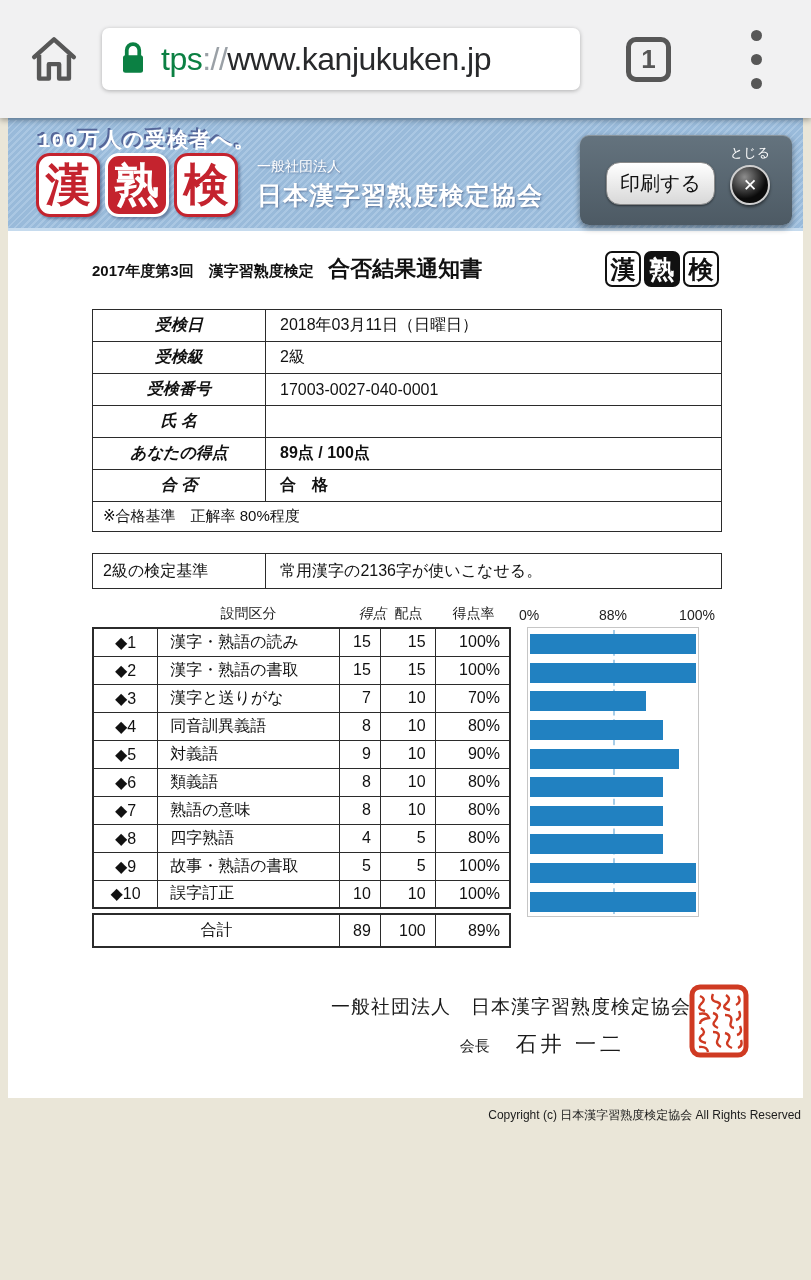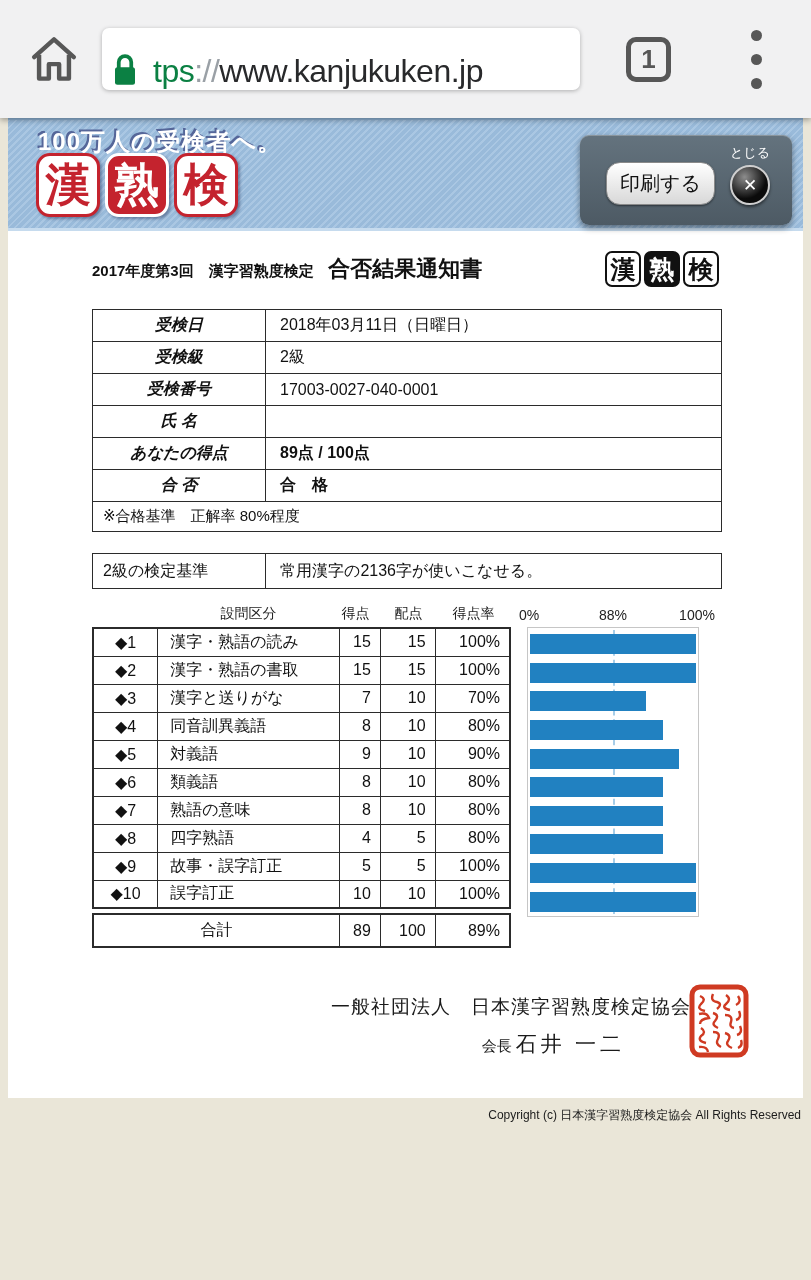--- a/index.html
+++ b/index.html
@@ -11,21 +11,21 @@
   }
 
   
   .toolbar {
     height: 118px; background: #f1f1f2; display: flex; align-items: center;
     box-shadow: 0 2px 6px rgba(0,0,0,.35); position: relative; z-index: 5;
   }
   .home-btn { width: 56px; height: 56px; margin-left: 26px; flex: 0 0 auto; cursor: pointer; }
   .url-pill {
     margin-left: 20px; width: 478px; height: 62px; background: #fff; border-radius: 7px;
-    box-shadow: 0 1px 4px rgba(0,0,0,.28); display: flex; align-items: flex-end; padding: 0 8px;
+    box-shadow: 0 1px 4px rgba(0,0,0,.28); display: flex; align-items: center; padding: 0 16px;
     overflow: hidden;
   }
   .url-text { font-size: 32px; margin-left: 13px; white-space: nowrap; letter-spacing: -.5px; }
   .url-prefix { color: #0b8043; }
   .url-sep { color: #9aa0a6; }
   .url-domain { color: #28292b; }
   .tab-btn {
     margin-left: 46px; width: 45px; height: 45px; border: 5px solid #575757; border-radius: 10px;
     display: flex; align-items: center; justify-content: center;
     font-size: 26px; font-weight: bold; color: #575757; flex: 0 0 auto;
@@ -37,23 +37,23 @@
   .card { margin: 0 8px; background: #fff; }
 
   .site-header {
     height: 113px; position: relative;
     background-color: var(--header-blue, #9cbede);
     background-image: repeating-linear-gradient(135deg, rgba(255,255,255,.14) 0 2px, rgba(0,0,0,.02) 2px 5px);
     border-top: 2px solid #8fb3d6;
     border-bottom: 3px solid #c6dbee;
   }
   .tagline {
-    position: absolute; left: 30px; top: 6px; font-size: 24px; font-weight: bold; color: #fff;
+    position: absolute; left: 30px; top: 6px; font-size: 21px; font-weight: bold; color: #fff;
     letter-spacing: 1px;
-    text-shadow: -2px -2px 0 #569;  2px -2px 0 #5e95d0, -2px 2px 0 #5e95d0, 2px 2px 0 #5e95d0,
+    text-shadow: -2px -2px 0 #569; font-family: Liberation Mono, monospace;  2px -2px 0 #5e95d0, -2px 2px 0 #5e95d0, 2px 2px 0 #5e95d0,
                  -2px 0 0 #5e95d0, 2px 0 0 #5e95d0, 0 -2px 0 #5e95d0, 0 2px 0 #5e95d0,
                  3px 3px 3px rgba(10,30,80,.35);
   }
   .logo-row { position: absolute; left: 28px; top: 33px; display: flex; align-items: center; }
   .logo-tiles { display: flex; }
   .tile {
     width: 64px; height: 64px; border-radius: 14px; margin-right: 5px;
     display: flex; align-items: center; justify-content: center;
     font-size: 45px; font-weight: bold; box-shadow: 2px 2px 3px rgba(0,10,50,.35);
   }
@@ -106,21 +106,21 @@
 
   .criteria-table { margin-top: 21px; width: 630px; }
   .criteria-table td { border: 1px solid #2b2b2b; font-size: 16px; height: 35px; }
   .criteria-table td.c-label { width: 173px; padding-left: 10px; }
   .criteria-table td.c-value { padding-left: 14px; }
 
   .score-section { margin-top: 16px; position: relative; }
   .score-head { position: relative; height: 22px; font-size: 14px; color: #222; }
   .score-head span { position: absolute; top: 0; }
   .h-cat   { left: 65px;  width: 183px; text-align: center; }
-  .h-score { left: 243px; width: 41px;  text-align: center; }
+  .h-score { left: 260px; width: 41px;  text-align: center; font-style: italic; }
   .h-alloc { left: 289px; width: 55px;  text-align: center; }
   .h-rate  { left: 344px; width: 75px;  text-align: center; }
 
   .score-table { width: 419px; border: 2px solid #2b2b2b; }
   .score-table td { border: 1px solid #2b2b2b; height: 28px; font-size: 16px; }
   .cell-mark { width: 65px; text-align: center; font-size: 15px; }
   .cell-name { width: 183px; padding-left: 12px; }
   .cell-num  { text-align: right; padding-right: 9px; }
   .w-score { width: 41px; } .w-alloc { width: 55px; } .w-rate { width: 75px; }
 
@@ -137,21 +137,21 @@
   .chart-50 { position: absolute; left: 50%; top: 2px; bottom: 2px; border-left: 2px dashed #a6cde8; }
   .bar-row { height: 28.6px; display: flex; align-items: center; position: relative; }
   .bar { height: 20px; background: var(--bar-blue, #2181c1); }
 
   .footer-org {
     position: relative; height: 86px; margin-top: 40px; color: #1a1a1a;
     font-family: "Liberation Serif", "DejaVu Serif", serif;
   }
   .org-line { position: absolute; top: 6px; right: 28px; font-size: 19px; letter-spacing: 1px; white-space: nowrap; }
   .president-line { position: absolute; top: 42px; right: 94px; font-size: 15px; white-space: nowrap; }
-  .president-name { font-size: 21px; letter-spacing: 4px; margin-left: 4px; text-align: center; }
+  .president-name { font-size: 21px; letter-spacing: 4px; margin-left: 26px; text-align: center; }
   .seal { position: absolute; right: -30px; top: -4px; }
 
   .copyright {
     height: 34px; display: flex; justify-content: flex-end; align-items: center;
     padding-right: 10px; font-size: 12px; color: #1c1c1c;
   }
 </style>
 </head>
 <body>
 
@@ -180,20 +180,24 @@
 <div class="card">
 
   <div class="site-header">
     <div class="tagline">100万人の受検者へ。</div>
     <div class="logo-row">
       <div class="logo-tiles" id="logo-tiles">
           <div class="tile outline">漢</div>
           <div class="tile solid">熟</div>
           <div class="tile outline">検</div>
         </div>
+      <div class="org">
+        <div class="org-small">一般社団法人</div>
+        <div class="org-large">日本漢字習熟度検定協会</div>
+      </div>
     </div>
     <div class="print-panel">
       <button class="print-btn">印刷する</button>
       <div class="close-area">
         <div class="close-label">とじる</div>
         <div class="close-btn">
           <span>✕</span>
         </div>
       </div>
     </div>
@@ -317,21 +321,21 @@
             </tr>
             <tr>
               <td class="cell-mark">◆8</td>
               <td class="cell-name">四字熟語</td>
               <td class="cell-num w-score">4</td>
               <td class="cell-num w-alloc">5</td>
               <td class="cell-num w-rate">80%</td>
             </tr>
             <tr>
               <td class="cell-mark">◆9</td>
-              <td class="cell-name">故事・誤字訂正</td>
+              <td class="cell-name">故事・熟語の書取</td>
               <td class="cell-num w-score">5</td>
               <td class="cell-num w-alloc">5</td>
               <td class="cell-num w-rate">100%</td>
             </tr>
             <tr>
               <td class="cell-mark">◆10</td>
               <td class="cell-name">誤字訂正</td>
               <td class="cell-num w-score">10</td>
               <td class="cell-num w-alloc">10</td>
               <td class="cell-num w-rate">100%</td>

